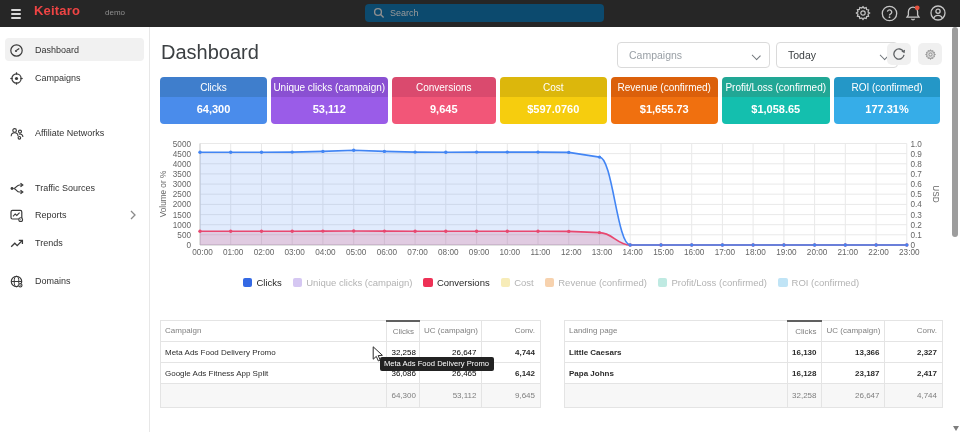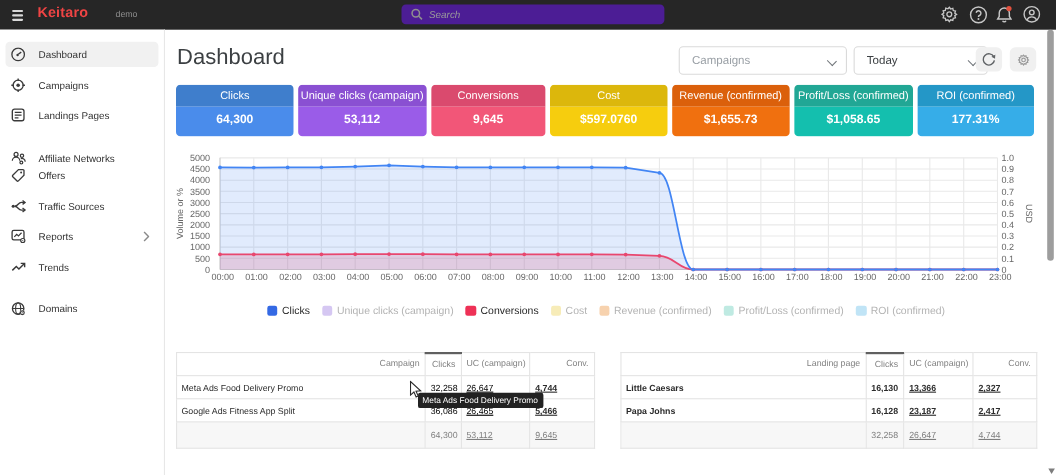--- a/index.html
+++ b/index.html
@@ -5,21 +5,21 @@
 * { margin:0; padding:0; box-sizing:border-box; }
 html,body { width:960px; height:432px; overflow:hidden; background:#fff;
   font-family:"Liberation Sans", sans-serif; position:relative; }
 
 
 #topbar { position:absolute; left:0; top:0; width:960px; height:27px; background:#262626; }
 #burger { position:absolute; left:11px; top:8.5px; width:9.5px; }
 #burger div { height:2px; background:#d9d9d9; margin-bottom:2.4px; border-radius:1px; }
 #logo { position:absolute; left:34px; top:2.5px; color:#ef4444; font-size:13px; font-weight:bold; letter-spacing:0.2px; }
 #demo { position:absolute; left:105px; top:8px; color:#8e8e8e; font-size:8px; }
-#search { position:absolute; left:365px; top:4px; width:239px; height:18px; background:#4c1d95; border-radius:4px; color:#9a9a9a; font-size:9px; line-height:19px;font-style:italic; }
+#search { position:absolute; left:365px; top:4px; width:239px; height:18px; background:#0c4a6e; border-radius:4px; color:#9a9a9a; font-size:9px; line-height:19px; }
 #search span.txt { margin-left:25px; }
 .hicon { position:absolute; top:5px; }
 
 
 #sidebar { position:absolute; left:0; top:27px; width:150px; height:405px; background:#fff; border-right:1px solid #e7e7e7; }
 .mitem { position:absolute; left:0; width:150px; height:24px; }
 .mitem .ic { position:absolute; left:10px; top:5px; width:13px; height:13px; }
 .mitem .lb { position:absolute; left:35px; top:5px; font-size:9px; color:#333; line-height:14px; }
 #active-bg { position:absolute; left:5px; top:10.5px; width:139px; height:23.5px; background:#f1f1f1; border-radius:4px; }
 
@@ -41,23 +41,23 @@
 
 #legend { position:absolute; left:153px; top:277px; width:796px; display:flex; justify-content:center; align-items:center; }
 .li { display:flex; align-items:center; margin:0 5.5px; font-size:9.5px; white-space:nowrap; }
 .li .sq { width:9.5px; height:9.5px; border-radius:2px; margin-right:4px; }
 .li.on { color:#282828; }
 .li.off { color:#b3b3b3; }
 
 
 .tbl { position:absolute; top:319.5px; border-collapse:collapse; table-layout:fixed; font-size:8px; }
 .tbl td, .tbl th { border:1px solid #e4e4e4; padding:0 4.5px; height:21px; vertical-align:middle; font-weight:normal; overflow:hidden; white-space:nowrap; }
-.tbl thead th { color:#818181; text-align:right; height:20.5px; }
+.tbl thead th { color:#818181; text-align:left; height:20.5px; }
 .tbl thead th.num { text-align:right; }
-.tbl td.num { text-align:left;text-decoration:underline; }
+.tbl td.num { text-align:right; }
 .tbl td.clk { text-align:right;margin-left:13px; }
 .tbl td.name { color:#2c2c2c; }
 .tbl td.b, .tbl th.b { font-weight:bold; color:#2c2c2c; }
 .tbl tbody td { padding-top:2.5px; }
 .tbl tfoot td { background:#f7f7f7; color:#7e7e7e; height:24.5px; }
 .tbl thead th.sorted { border-top:2px solid #606060; }
 #tblL { left:159.5px; width:380px; }
 #tblR { left:563.5px; width:378px; }
 
 
@@ -118,45 +118,29 @@
       <span class="ic" id="i-camp"><svg width="13" height="13" viewBox="0 0 13 13">
           <circle cx="6.5" cy="6.5" r="4.6" fill="none" stroke="#3a3a3a" stroke-width="1.2"></circle>
           <circle cx="6.5" cy="6.5" r="1.6" fill="#3a3a3a"></circle>
           <line x1="6.5" y1="0.3" x2="6.5" y2="2.6" stroke="#3a3a3a" stroke-width="1.2"></line>
           <line x1="6.5" y1="10.4" x2="6.5" y2="12.7" stroke="#3a3a3a" stroke-width="1.2"></line>
           <line x1="0.3" y1="6.5" x2="2.6" y2="6.5" stroke="#3a3a3a" stroke-width="1.2"></line>
           <line x1="10.4" y1="6.5" x2="12.7" y2="6.5" stroke="#3a3a3a" stroke-width="1.2"></line>
         </svg></span>
       <span class="lb">Campaigns</span>
     </div>
-  <div class="mitem" style="top:66px">
-      <span class="ic" id="i-land"><svg width="13" height="13" viewBox="0 0 13 13">
-          <rect x="1.2" y="1.2" width="10.6" height="10.6" rx="2" fill="none" stroke="#3a3a3a" stroke-width="1.2"></rect>
-          <line x1="3.4" y1="4.2" x2="9.6" y2="4.2" stroke="#3a3a3a" stroke-width="1.2"></line>
-          <line x1="3.4" y1="6.7" x2="9.6" y2="6.7" stroke="#3a3a3a" stroke-width="1.2"></line>
-          <line x1="3.4" y1="9.2" x2="6.8" y2="9.2" stroke="#3a3a3a" stroke-width="1.2"></line>
-        </svg></span>
-      <span class="lb">Landings Pages</span>
-    </div>
-  <div class="mitem" style="top:105px">
+  <div class="mitem" style="top:94px">
       <span class="ic" id="i-aff"><svg width="14" height="13" viewBox="0 0 14 13">
           <circle cx="4.6" cy="3.4" r="1.8" fill="none" stroke="#3a3a3a" stroke-width="1.1"></circle>
           <path d="M1.2 9.2 a3.4 3.4 0 0 1 6.8 0" fill="none" stroke="#3a3a3a" stroke-width="1.1"></path>
           <circle cx="10" cy="4.6" r="1.5" fill="none" stroke="#3a3a3a" stroke-width="1.1"></circle>
           <path d="M8.9 7.3 a2.9 2.9 0 0 1 4 2.7" fill="none" stroke="#3a3a3a" stroke-width="1.1"></path>
           <circle cx="9.4" cy="10.8" r="1.3" fill="none" stroke="#3a3a3a" stroke-width="1.1"></circle>
         </svg></span>
       <span class="lb">Affiliate Networks</span>
-    </div>
-  <div class="mitem" style="top:121px">
-      <span class="ic" id="i-off"><svg width="13" height="13" viewBox="0 0 13 13">
-          <path d="M6.8 1.2 H10.9 a0.9 0.9 0 0 1 0.9 0.9 V6.2 L6.7 11.4 a1 1 0 0 1 -1.4 0 L1.6 7.7 a1 1 0 0 1 0 -1.4 Z" fill="none" stroke="#3a3a3a" stroke-width="1.2"></path>
-          <circle cx="9.2" cy="3.8" r="0.9" fill="#3a3a3a"></circle>
-        </svg></span>
-      <span class="lb">Offers</span>
     </div>
   <div class="mitem" style="top:148.5px">
       <span class="ic" id="i-traf"><svg width="14" height="13" viewBox="0 0 14 13">
           <circle cx="2" cy="6.5" r="1.4" fill="#3a3a3a"></circle>
           <path d="M3.4 6.5 C6.5 6.5 6.5 3 9.5 3 H12" fill="none" stroke="#3a3a3a" stroke-width="1.2"></path>
           <path d="M3.4 6.5 C6.5 6.5 6.5 10 9.5 10 H12" fill="none" stroke="#3a3a3a" stroke-width="1.2"></path>
           <path d="M10.5 1.2 L12.8 3 L10.5 4.8" fill="none" stroke="#3a3a3a" stroke-width="1.2"></path>
           <path d="M10.5 8.2 L12.8 10 L10.5 11.8" fill="none" stroke="#3a3a3a" stroke-width="1.2"></path>
         </svg></span>
       <span class="lb">Traffic Sources</span>
@@ -415,21 +399,21 @@
     <tr>
         <td class="name">Meta Ads Food Delivery Promo</td>
         <td class="clk">32,258</td>
         <td class="num">26,647</td>
         <td class="num b">4,744</td>
       </tr>
     <tr>
         <td class="name">Google Ads Fitness App Split</td>
         <td class="clk">36,086</td>
         <td class="num">26,465</td>
-        <td class="num b">5,466</td>
+        <td class="num b">6,142</td>
       </tr>
   </tbody>
   <tfoot>
       <tr>
         <td></td>
         <td class="clk">64,300</td>
         <td class="num">53,112</td>
         <td class="num">9,645</td>
       </tr>
     </tfoot>

